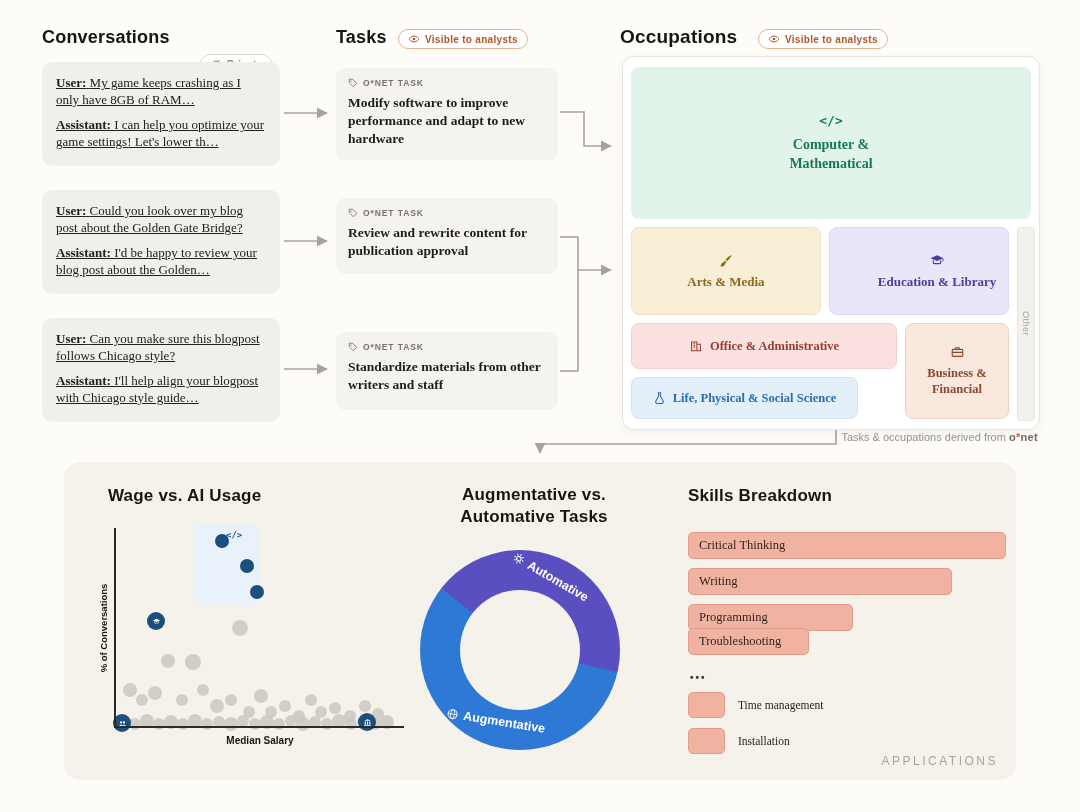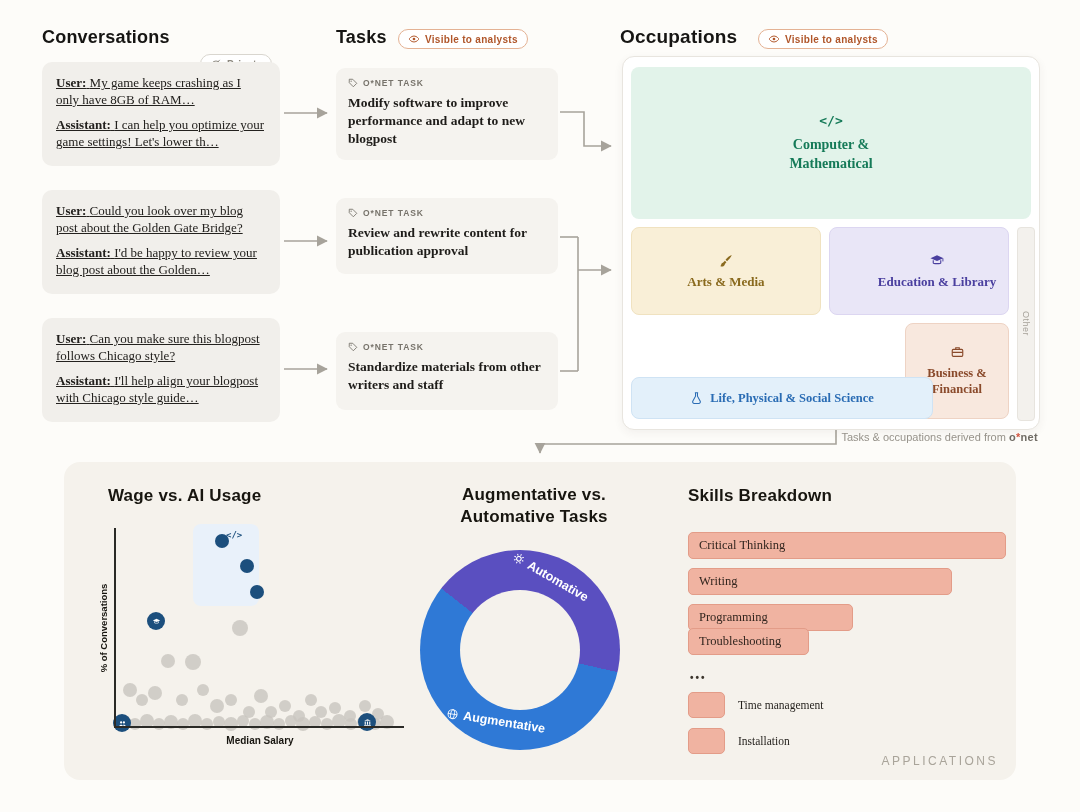--- a/index.html
+++ b/index.html
@@ -48,21 +48,21 @@
              border:1px solid #e8e5df;border-radius:12px;box-shadow:0 3px 10px rgba(60,55,45,.06);}
   .occ-box{position:absolute;border-radius:8px;display:flex;flex-direction:column;align-items:center;
            justify-content:center;gap:6px;font-family:"Liberation Serif",serif;font-weight:700;
            text-align:center;box-sizing:border-box;}
   .occ-box.row{flex-direction:row;gap:7px;}
   #occ-comp{left:8px;top:10px;width:400px;height:152px;background:#e2f3ea;color:#157a58;font-size:14px;line-height:1.35;}
   #occ-arts{left:8px;top:170px;width:190px;height:88px;background:#f9efd7;color:#8a6a1e;border:1px solid #f0e2c0;font-size:13px;}
   #occ-edu{left:206px;top:170px;width:180px;height:88px;background:#e9e6f7;color:#4a3f9f;border:1px solid #dcd6f1;font-size:13px;padding-left:36px;}
   #occ-office{left:8px;top:266px;width:266px;height:46px;background:#fbe2e0;color:#9a3c33;border:1px solid #f3cfcb;font-size:12.5px;}
   #occ-biz{left:282px;top:266px;width:104px;height:96px;background:#f8e8de;color:#8a4a2b;border:1px solid #eed3c4;font-size:12.5px;line-height:1.3;}
-  #occ-life{left:8px;top:320px;width:302px;height:42px;background:#e3f0fa;color:#2a6cb4;border:1px solid #cfe3f4;font-size:12.5px;}
+  #occ-life{left:8px;top:320px;width:227px;height:42px;background:#e3f0fa;color:#2a6cb4;border:1px solid #cfe3f4;font-size:12.5px;}
   #occ-other{position:absolute;left:394px;top:170px;width:16px;height:192px;background:#f3f1ed;
              border:1px solid #e7e4de;border-radius:4px;display:flex;align-items:center;justify-content:center;}
   #occ-other span{writing-mode:vertical-rl;font-size:9px;color:#a5a199;letter-spacing:.5px;}
   .code-glyph{font-family:"DejaVu Sans Mono",monospace;font-weight:700;font-size:13px;}
   .occ-icon{display:inline-flex;}
 
   
   .caption{position:absolute;left:622px;top:431px;width:416px;text-align:right;font-size:11px;color:#96928a;}
   .caption .logo{font-weight:700;color:#6f6b64;letter-spacing:.3px;}
   .caption .logo .star{color:#d2543f;}
@@ -179,21 +179,21 @@
   </div>
 
   <div class="task-card" id="task1">
     <div class="task-tag">
       <svg width="10" height="10" viewBox="0 0 16 16">
           <path d="M2 2h5.5L14 8.5 8.5 14 2 7.5z" fill="none" stroke="currentColor" stroke-width="1.4"></path>
           <circle cx="5" cy="5" r="1" fill="currentColor"></circle>
         </svg>
       <span>O*NET TASK</span>
     </div>
-    <div class="task-text">Modify software to improve performance and adapt to new blogpost</div>
+    <div class="task-text">Modify software to improve performance and adapt to new hardware</div>
   </div>
   <div class="task-card" id="task2">
     <div class="task-tag">
       <svg width="10" height="10" viewBox="0 0 16 16">
           <path d="M2 2h5.5L14 8.5 8.5 14 2 7.5z" fill="none" stroke="currentColor" stroke-width="1.4"></path>
           <circle cx="5" cy="5" r="1" fill="currentColor"></circle>
         </svg>
       <span>O*NET TASK</span>
     </div>
     <div class="task-text">Review and rewrite content for publication approval</div>
@@ -224,20 +224,28 @@
     </div>
     <div class="occ-box" id="occ-edu">
       <span class="occ-icon">
           <svg width="16" height="15" viewBox="0 0 16 16">
             <path d="M8 2.5 1 5.5l7 3 7-3z" fill="currentColor"></path>
             <path d="M4 7.6v3c0 1.1 8 1.1 8 0v-3" fill="none" stroke="currentColor" stroke-width="1.2"></path>
             <path d="M14.3 6v3" stroke="currentColor" stroke-width="1"></path>
           </svg>
         </span>
       <span>Education &amp; Library</span>
+    </div>
+    <div class="occ-box row" id="occ-office">
+      <span class="occ-icon">
+          <svg width="14" height="14" viewBox="0 0 16 16">
+            <path d="M3 13.5v-10h6v10M5 5.5h2M5 7.5h2M5 9.5h2M9 6h4v7.5M2 13.5h12" fill="none" stroke="currentColor" stroke-width="1.2"></path>
+          </svg>
+        </span>
+      <span>Office &amp; Administrative</span>
     </div>
     <div class="occ-box" id="occ-biz">
       <span class="occ-icon">
           <svg width="15" height="14" viewBox="0 0 16 16">
             <rect x="2" y="5" width="12" height="8" rx="1.2" fill="none" stroke="currentColor" stroke-width="1.3"></rect>
             <path d="M6 5V3.2h4V5M2 8.5h12" fill="none" stroke="currentColor" stroke-width="1.3"></path>
           </svg>
         </span>
       <span><span>Business &amp;</span><br><span>Financial</span></span>
     </div>

